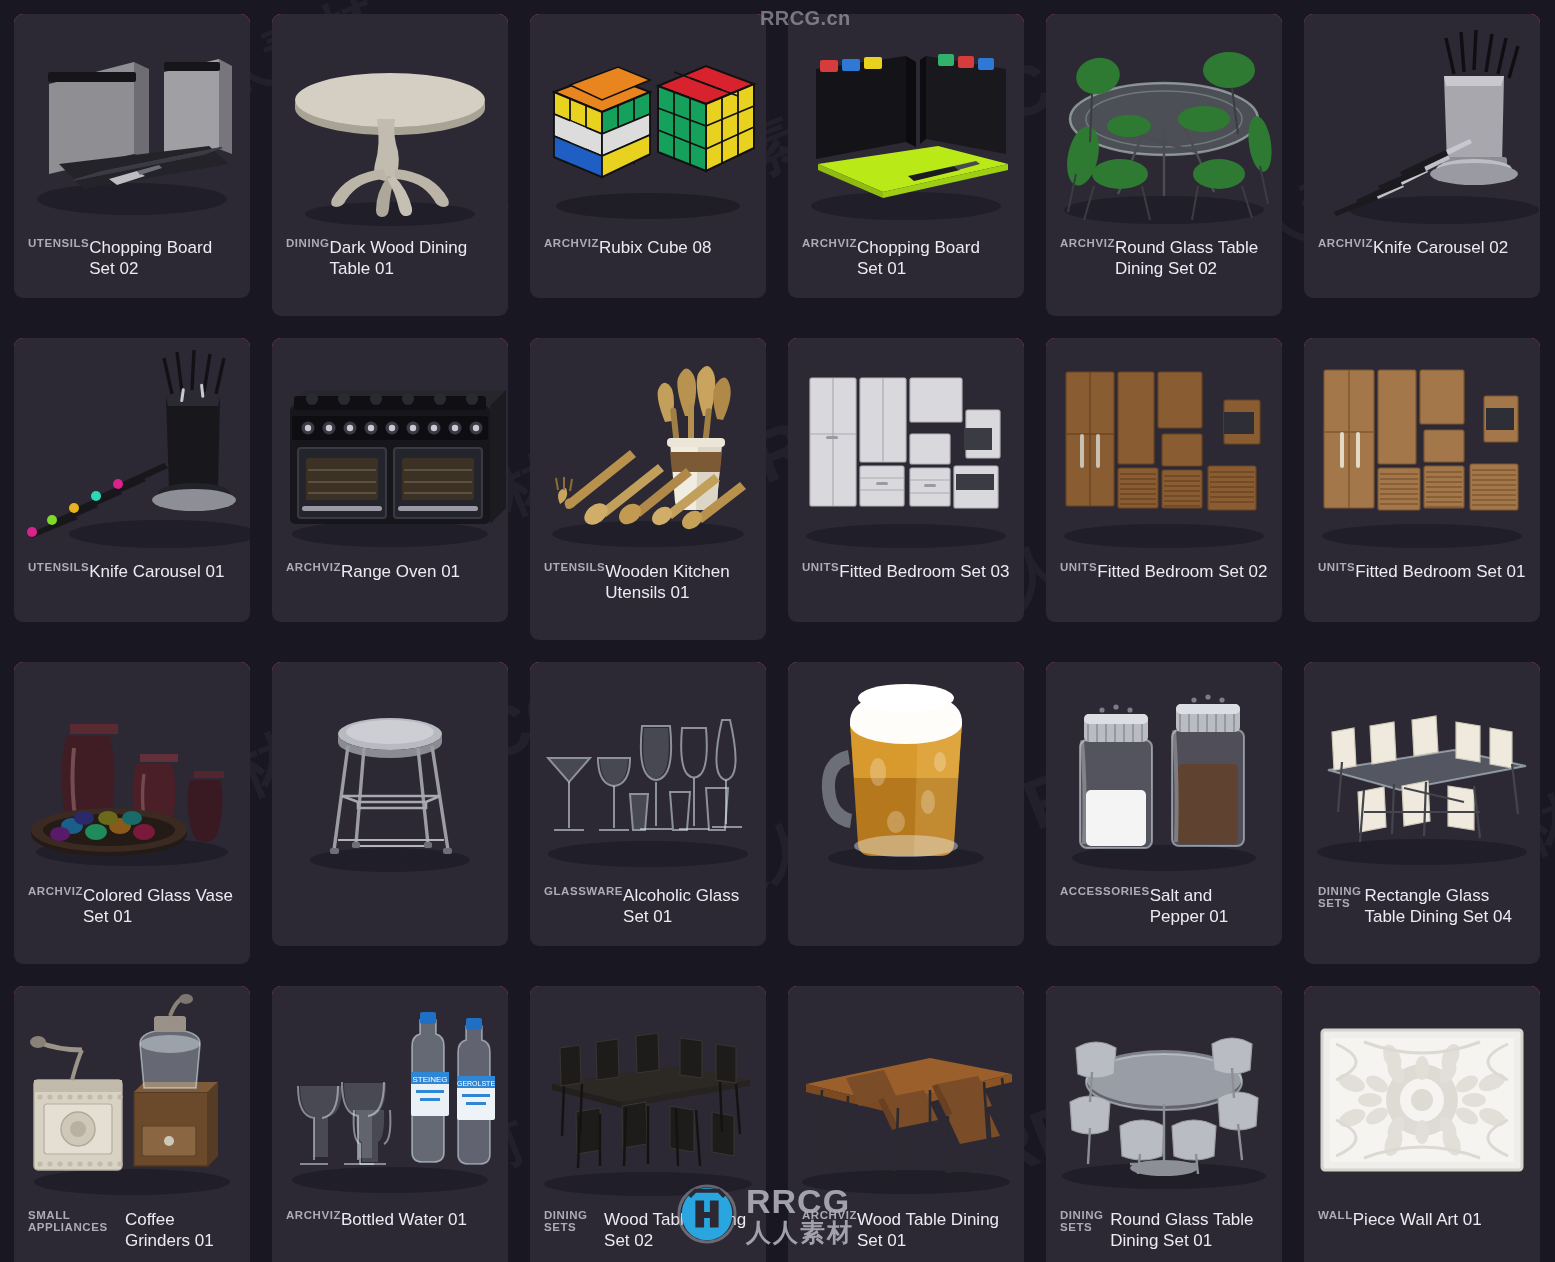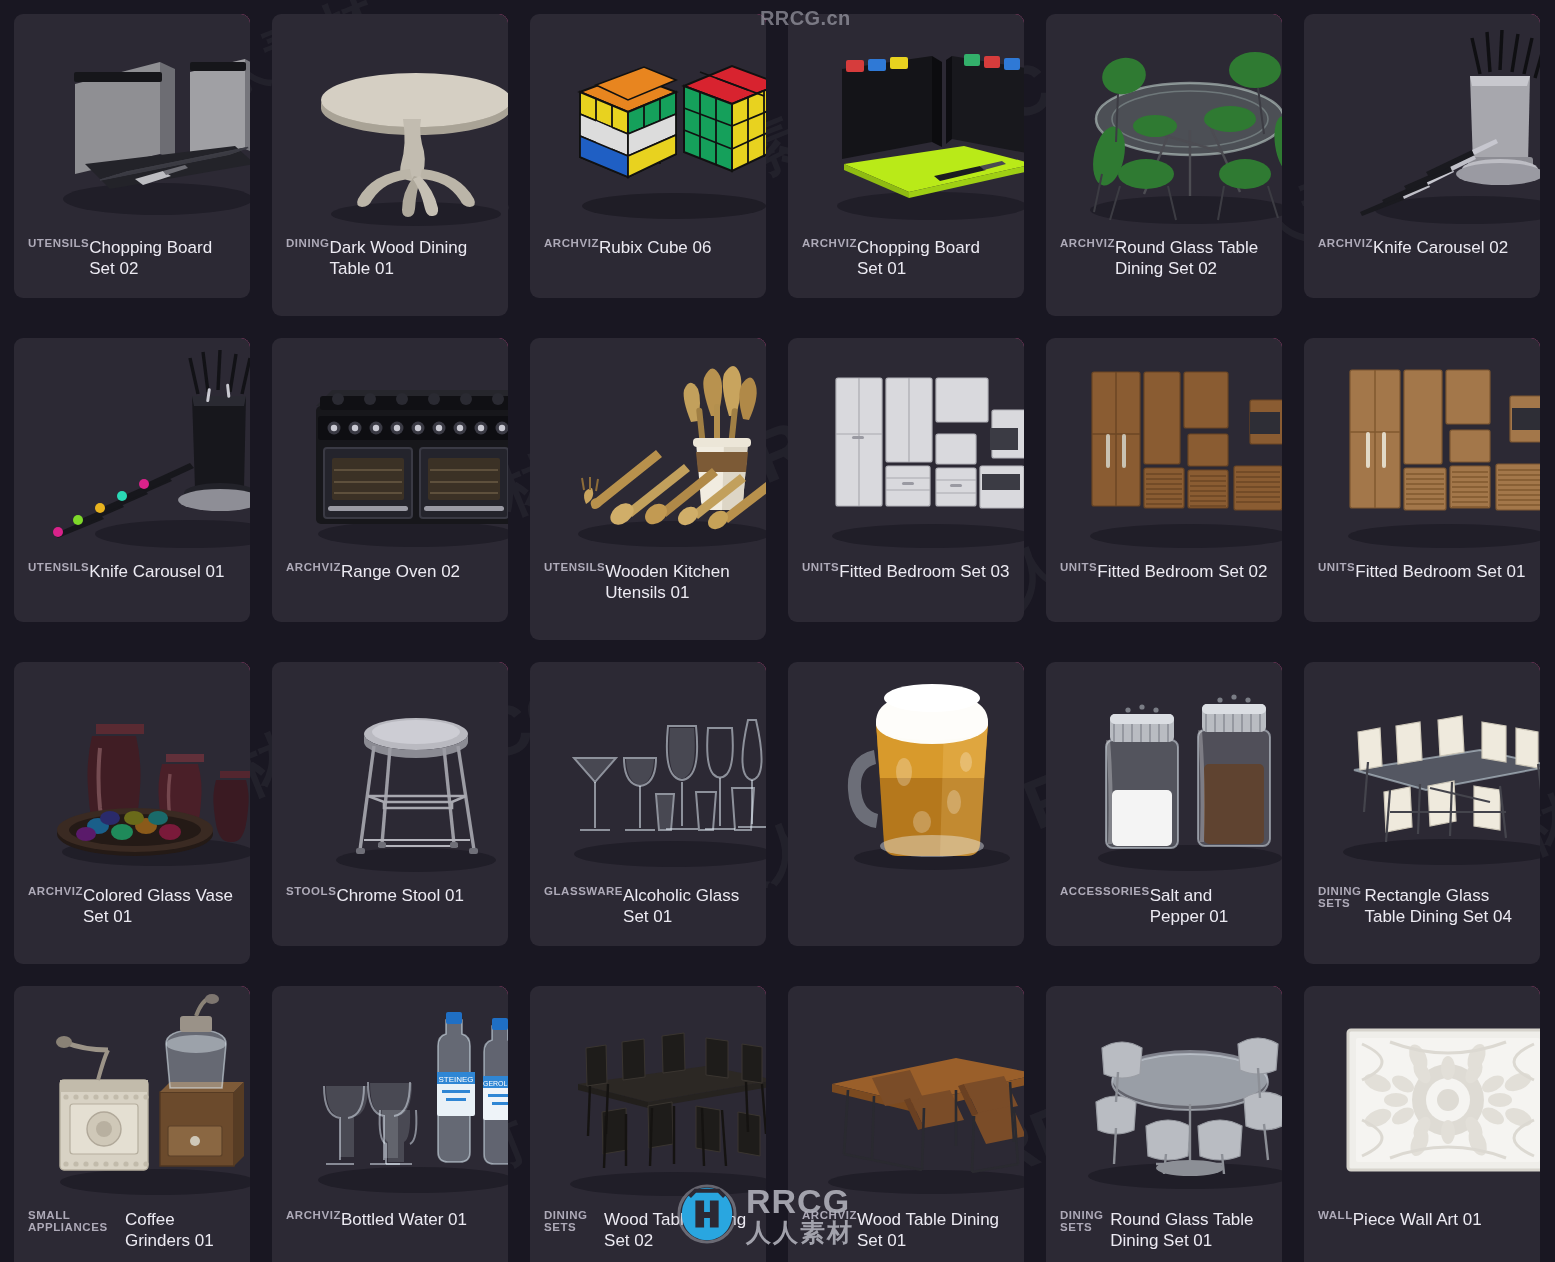--- a/index.html
+++ b/index.html
@@ -52,21 +52,20 @@
     cursor: pointer;
   }
   .card.tall { height: 302px; }
   .thumb {
     height: 224px;
     width: 100%;
     position: relative;
     overflow: hidden;
     background: #ec4899;
     display: block;
-    margin-left: 26px;
   }
   .thumb svg { display:block; width: 100%; height: 100%; }
   .meta {
     padding: 0 14px 10px 14px;
     flex: 1;
     display: flex;
     flex-direction: row;
     justify-content: flex-start;
   }
   .cat {
@@ -247,21 +246,21 @@
         <line x1="176" y1="112" x2="224" y2="92"></line>
                 <line x1="176" y1="135" x2="224" y2="113"></line>
         <line x1="144" y1="58" x2="192" y2="76"></line>
                 <line x1="160" y1="64" x2="208" y2="82"></line>
       </g>
     </g>
           </svg>
         </div>
         <div class="meta">
           <div class="cat">ARCHVIZ</div>
-          <div class="title">Rubix Cube 06</div>
+          <div class="title">Rubix Cube 08</div>
         </div>
       </div>
       <div class="card">
         <div class="thumb">
           <svg viewBox="0 0 236 224" preserveAspectRatio="xMidYMid slice">
             <rect width="236" height="224" fill="#2c2934"></rect>
     <ellipse cx="118" cy="192" rx="95" ry="14" fill="#201e28"></ellipse>
     <path d="M28 55 L118 42 L118 128 L28 145 Z" fill="#141418"></path>
     <path d="M118 42 L128 48 L128 133 L118 128 Z" fill="#0c0c0f"></path>
     <rect x="32" y="46" width="18" height="12" rx="2" fill="#d63c3c"></rect>
@@ -449,21 +448,21 @@
     <g stroke="#6b5b45" stroke-width="1.6">
       <line x1="132" y1="132" x2="200" y2="132"></line>
               <line x1="132" y1="144" x2="200" y2="144"></line>
       <line x1="132" y1="155" x2="200" y2="155"></line>
     </g>
     <rect x="126" y="168" width="80" height="5" rx="2.5" fill="#9a9aa4"></rect>
           </svg>
         </div>
         <div class="meta">
           <div class="cat">ARCHVIZ</div>
-          <div class="title">Range Oven 02</div>
+          <div class="title">Range Oven 01</div>
         </div>
       </div>
       <div class="card tall">
         <div class="thumb">
           <svg viewBox="0 0 236 224" preserveAspectRatio="xMidYMid slice">
             <rect width="236" height="224" fill="#2c2934"></rect>
     <ellipse cx="118" cy="196" rx="96" ry="13" fill="#201e28"></ellipse>
     <g>
       <path d="M148 40 q8 -18 16 -2 q5 12 -2 40 l-7 0 q-10 -28 -7 -38 z" fill="#b8924f"></path>
       <path d="M168 36 q10 -16 16 0 q4 12 -4 42 l-7 0 q-9 -30 -5 -42 z" fill="#c8a45e"></path>
@@ -710,24 +709,20 @@
       <line x1="80" y1="184" x2="160" y2="184"></line>
     </g>
     <g fill="#6f6f78">
       <rect x="58" y="186" width="9" height="6" rx="2"></rect>
       <rect x="171" y="186" width="9" height="6" rx="2"></rect>
       <rect x="80" y="180" width="8" height="6" rx="2"></rect>
       <rect x="152" y="180" width="8" height="6" rx="2"></rect>
     </g>
           </svg>
         </div>
-        <div class="meta">
-          <div class="cat">STOOLS</div>
-          <div class="title">Chrome Stool 01</div>
-        </div>
       </div>
       <div class="card">
         <div class="thumb">
           <svg viewBox="0 0 236 224" preserveAspectRatio="xMidYMid slice">
             <rect width="236" height="224" fill="#2c2934"></rect>
     <ellipse cx="118" cy="192" rx="100" ry="13" fill="#201e28"></ellipse>
     <g fill="none" stroke="rgba(222,232,240,0.55)" stroke-width="2">
       <path d="M18 96 L60 96 L39 120 Z"></path>
               <line x1="39" y1="120" x2="39" y2="166"></line>
               <line x1="24" y1="168" x2="54" y2="168"></line>

